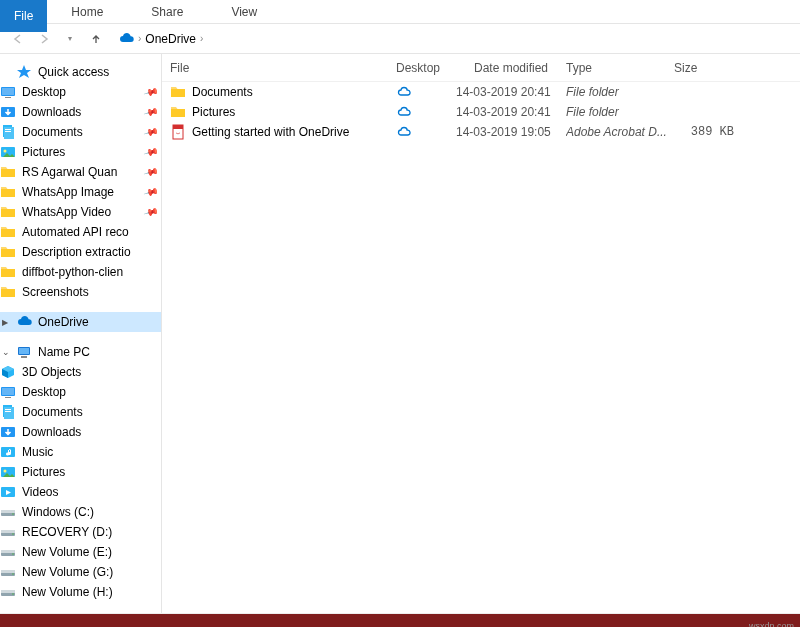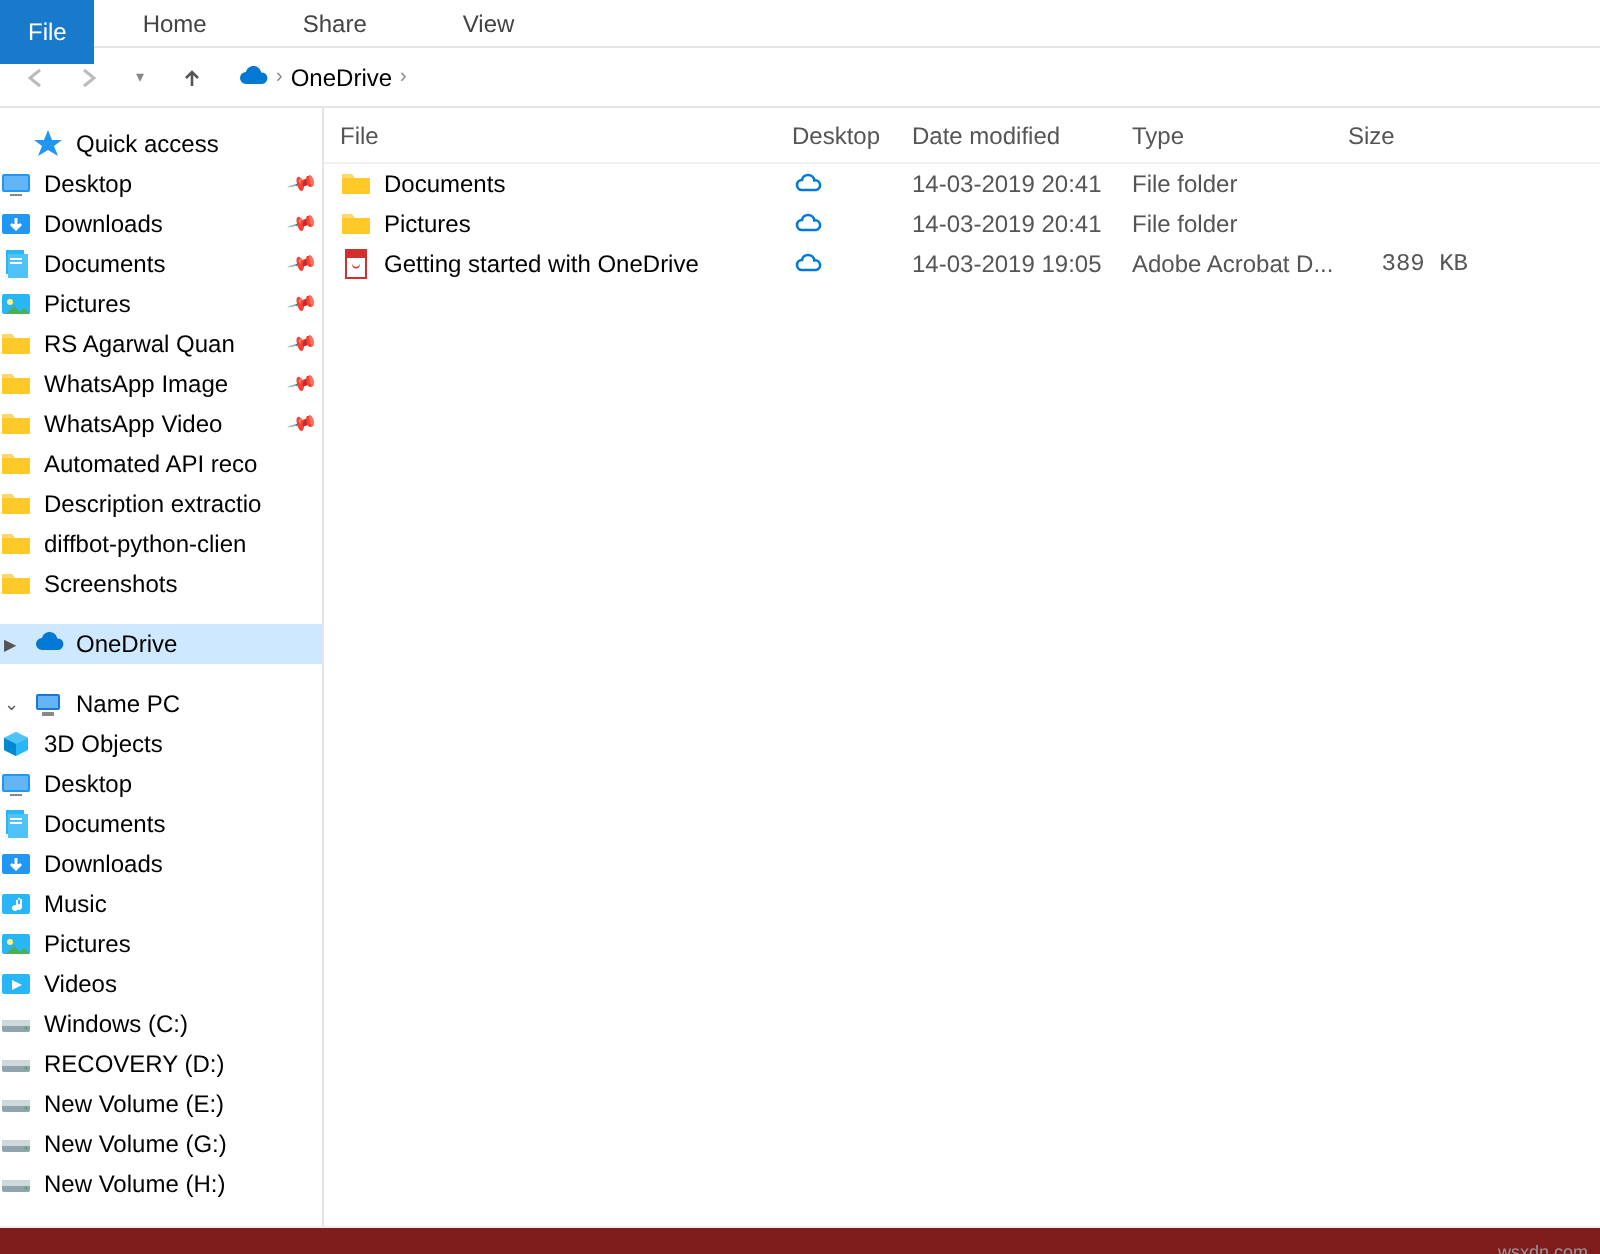--- a/index.html
+++ b/index.html
@@ -26,29 +26,29 @@
 .nav-group-gap { height: 10px; }
 .expander { width: 8px; display: inline-block; color: #555; font-size: 8px; margin-left: -14px; margin-right: 0px; }
 
 .icon { width: 16px; height: 16px; display: flex; align-items: center; justify-content: center; flex-shrink: 0; }
 .icon svg { width: 16px; height: 16px; }
 
 .content { flex: 1; display: flex; flex-direction: column; }
 .columns { display: flex; height: 28px; align-items: center; border-bottom: 1px solid #f0f0f0; color: #555; padding-left: 8px; }
 .col-name { width: 226px; }
 .col-status { width: 60px; }
-.col-date { width: 110px; }
+.col-date { width: 110px; text-align: center; }
 .col-type { width: 108px; }
 .col-size { width: 60px; }
 
 .row { display: flex; height: 20px; align-items: center; padding-left: 8px; }
 .cell-name { width: 226px; display: flex; align-items: center; gap: 6px; }
 .cell-status { width: 60px; display: flex; align-items: center; }
 .cell-date { width: 110px; color: #555; }
-.cell-type { width: 108px; color: #555; overflow: hidden; text-overflow: ellipsis; white-space: nowrap; }
+.cell-type { width: 108px; color: #555; overflow: hidden; text-overflow: ellipsis; white-space: nowrap; font-style: italic; }
 .cell-size { width: 60px; text-align: right; color: #555; font-family: Liberation Mono, monospace; }
 
 .footer { height: 24px; background: #7f1d1d; border-top: 1px solid #eee; display:flex; justify-content:flex-end; align-items:center; padding-right:6px; color:#999; font-size:9px;}
 </style>
 </head>
 <body>
 
 <svg width="0" height="0" style="position:absolute">
   <defs>
     <g id="i-folder">

